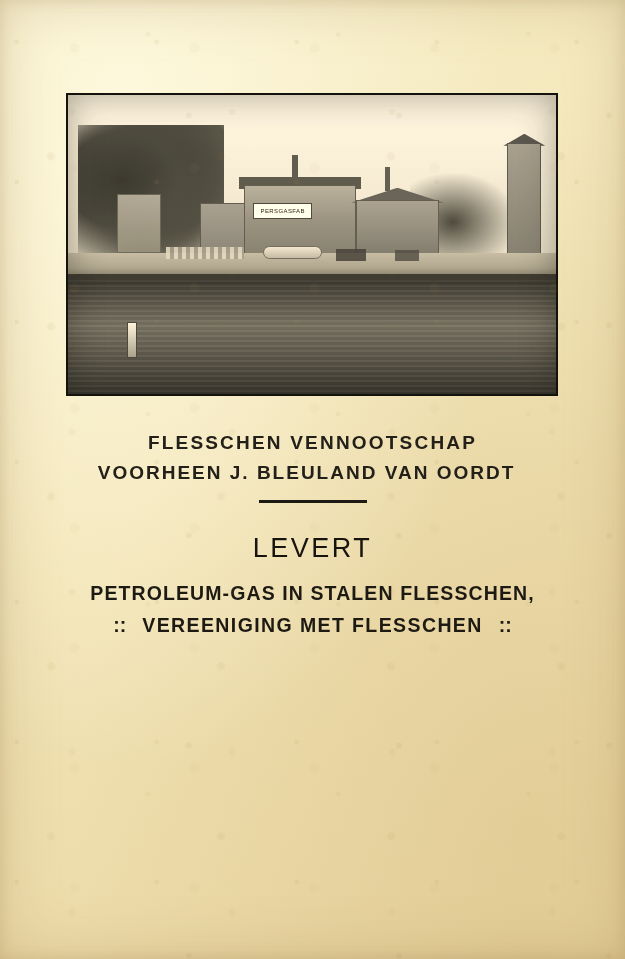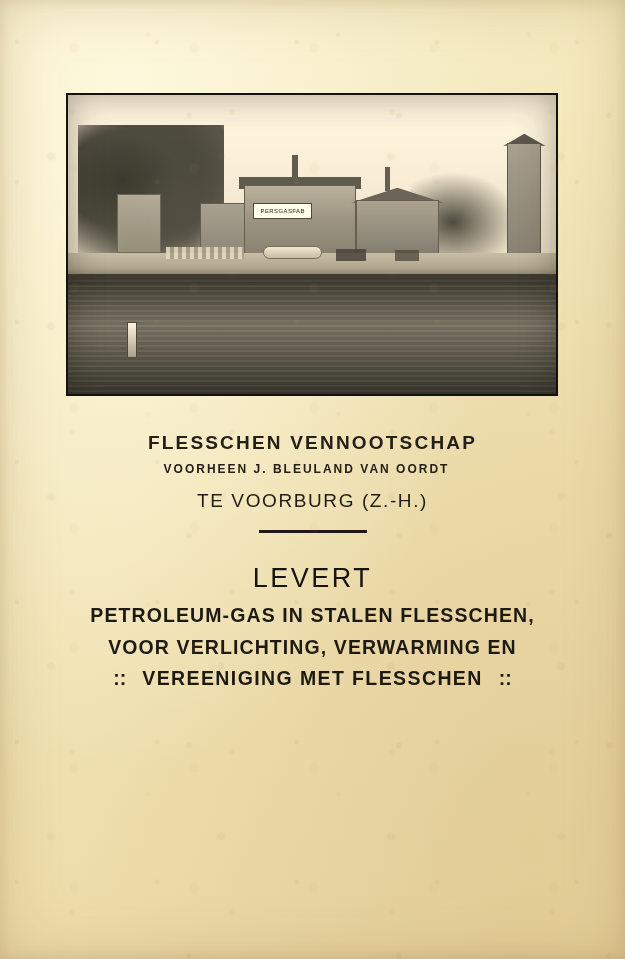--- a/index.html
+++ b/index.html
@@ -274,21 +274,21 @@
     color: #232019;
   }
   .line-title {
     font-size: 36px;
     font-weight: 700;
     letter-spacing: 0.5px;
     margin: 0 0 12px 0;
     color: #15120d;
   }
   .line-voorheen {
-    font-size: 12px;
+    font-size: 19px;
     letter-spacing: 2px;
     font-weight: 700;
     margin: 0 12px 14px 0;
     color: #232019;
   }
   .line-place {
     font-size: 19px;
     letter-spacing: 1.6px;
     font-weight: 400;
     margin: 0 0 18px 0;
@@ -297,21 +297,21 @@
   .rule {
     width: 108px;
     height: 3px;
     background: #1d1a14;
     margin: 16px auto 30px auto;
   }
   .line-levert {
     font-size: 27px;
     letter-spacing: 2.5px;
     font-weight: 400;
-    margin: 0 0 6px 0;
+    margin: 0 0 14px 0;
     color: #17140f;
   }
   .body-line {
     font-size: 19.5px;
     letter-spacing: 1.1px;
     font-weight: 700;
     line-height: 1.62;
     margin: 0;
     color: #1d1a14;
   }
@@ -358,27 +358,25 @@
       <div class="water"></div>
       <div class="water-refl"></div>
       <div class="post"></div>
       <div class="photo-vignette"></div>
     </div>
   </div>
 
   <div class="text-block">
     <p class="line-sub">FLESSCHEN VENNOOTSCHAP</p>
     <p class="line-voorheen">VOORHEEN J. BLEULAND VAN OORDT</p>
-    <p class="line-place">TE VOORBURG (Z.-H.)</p>
 
     <div class="rule"></div>
 
     <p class="line-levert">LEVERT</p>
     <p class="body-line">PETROLEUM-GAS IN STALEN FLESSCHEN,</p>
-    <p class="body-line">VOOR VERLICHTING, VERWARMING EN</p>
     <p class="body-line last">
       <span class="dots">::</span><span>VEREENIGING MET FLESSCHEN</span><span class="dots">::</span>
     </p>
   </div>
 
   <div class="grain"></div>
   <div class="edge-shade"></div>
 </div>
 
 </body></html>

